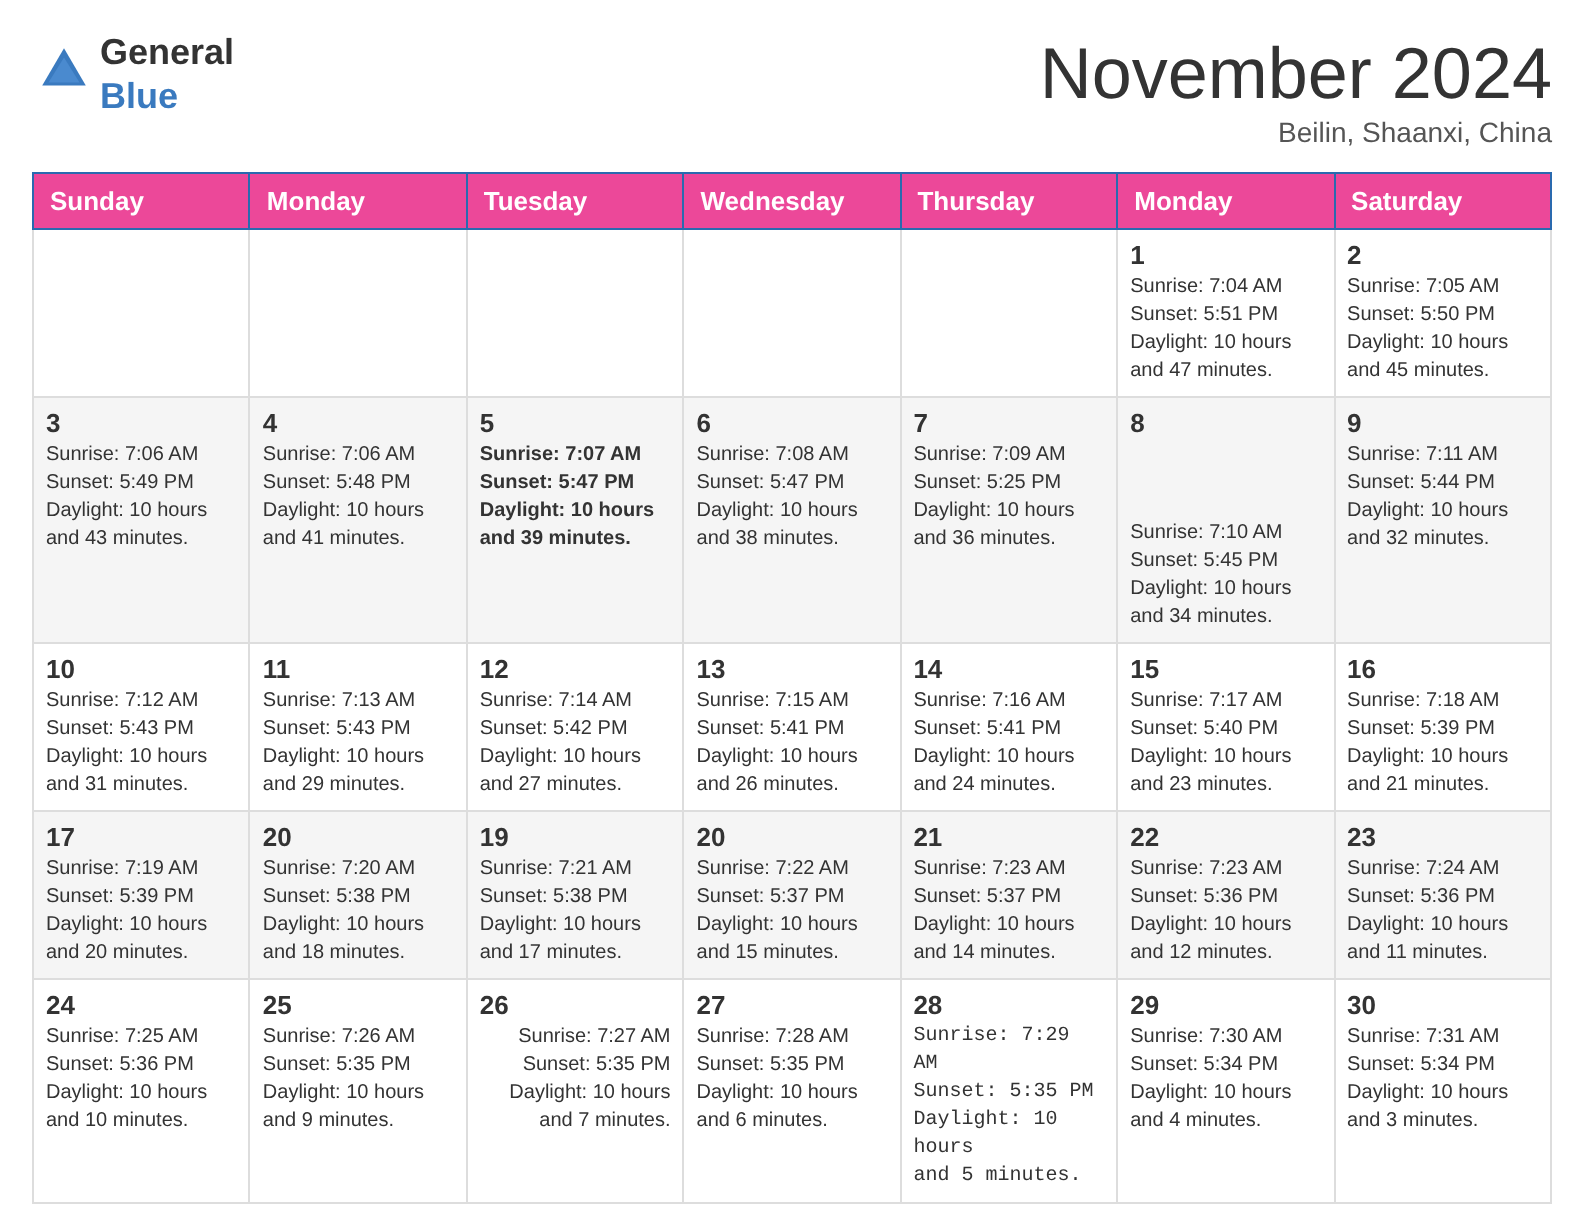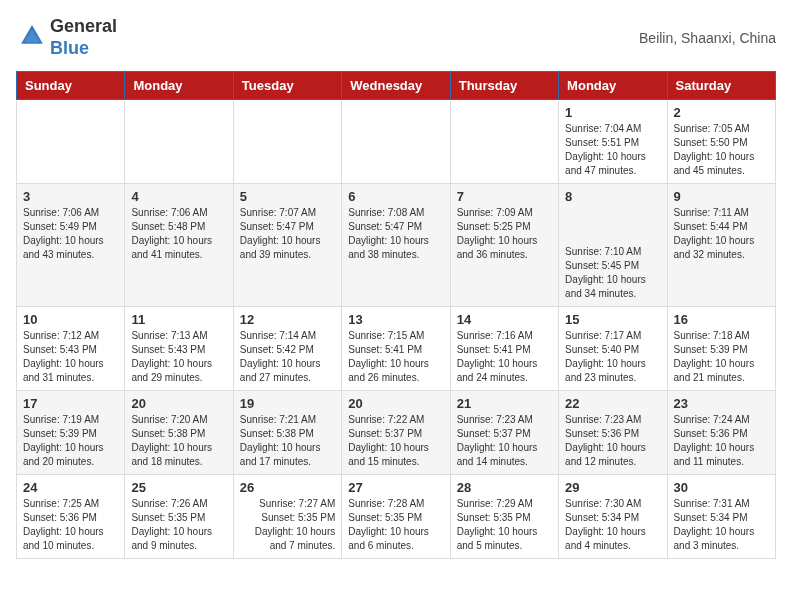--- a/index.html
+++ b/index.html
@@ -6,21 +6,21 @@
     body {
       font-family: Arial, sans-serif;
       background: #fff;
       width: 792px;
       min-height: 612px;
       padding: 16px;
     }
     .header {
       display: flex;
       justify-content: space-between;
-      align-items: center;
+      align-items: flex-start;
       margin-bottom: 12px;
     }
     .logo {
       display: flex;
       align-items: center;
     }
     .logo-text {
       font-size: 18px;
       font-weight: bold;
       line-height: 1.2;
@@ -43,21 +43,21 @@
     .location {
       font-size: 14px;
       color: #555;
     }
     .calendar {
       width: 100%;
       border-collapse: collapse;
       border: 1px solid #ccc;
     }
     .calendar th {
-      background-color: #b91c1c;
+      background-color: #ec4899;
       color: #fff;
       text-align: left;
       padding: 6px 8px;
       font-size: 13px;
       font-weight: bold;
       border: 1px solid #2a6aaf;
     }
     .calendar td {
       vertical-align: top;
       padding: 5px 6px;
@@ -101,20 +101,21 @@
       </svg>
     </div>
     <div style="margin-left:4px;">
       <div class="logo-text">
         <span class="logo-general">General</span><br>
         <span class="logo-blue">Blue</span>
       </div>
     </div>
   </div>
   <div class="title-block">
+    <div class="month-title">November 2024</div>
     <div class="location">Beilin, Shaanxi, China</div>
   </div>
 </div>
 
 <table class="calendar">
   <thead>
     <tr>
     <th>Sunday</th>
         <th>Monday</th>
         <th>Tuesday</th>
@@ -156,21 +157,21 @@
         </td>
         <td>
           <span class="day-num">4</span>
           <div class="day-info" style="white-space: pre-line;">Sunrise: 7:06 AM
 Sunset: 5:48 PM
 Daylight: 10 hours
 and 41 minutes.</div>
         </td>
         <td>
           <span class="day-num">5</span>
-          <div class="day-info" style="white-space: pre-line;">Sunrise: 7:07 AM
+          <div class="day-info" style="white-space: pre-line; font-weight: bold;">Sunrise: 7:07 AM
 Sunset: 5:47 PM
 Daylight: 10 hours
 and 39 minutes.</div>
         </td>
         <td>
           <span class="day-num">6</span>
           <div class="day-info" style="white-space: pre-line;">Sunrise: 7:08 AM
 Sunset: 5:47 PM
 Daylight: 10 hours
 and 38 minutes.</div>
@@ -323,21 +324,21 @@
         </td>
         <td>
           <span class="day-num">27</span>
           <div class="day-info" style="white-space: pre-line;">Sunrise: 7:28 AM
 Sunset: 5:35 PM
 Daylight: 10 hours
 and 6 minutes.</div>
         </td>
         <td>
           <span class="day-num">28</span>
-          <div class="day-info" style="white-space: pre-line;">Sunrise: 7:29 AM
+          <div class="day-info" style="white-space: pre-line; font-family: Liberation Mono, monospace;">Sunrise: 7:29 AM
 Sunset: 5:35 PM
 Daylight: 10 hours
 and 5 minutes.</div>
         </td>
         <td>
           <span class="day-num">29</span>
           <div class="day-info" style="white-space: pre-line;">Sunrise: 7:30 AM
 Sunset: 5:34 PM
 Daylight: 10 hours
 and 4 minutes.</div>

